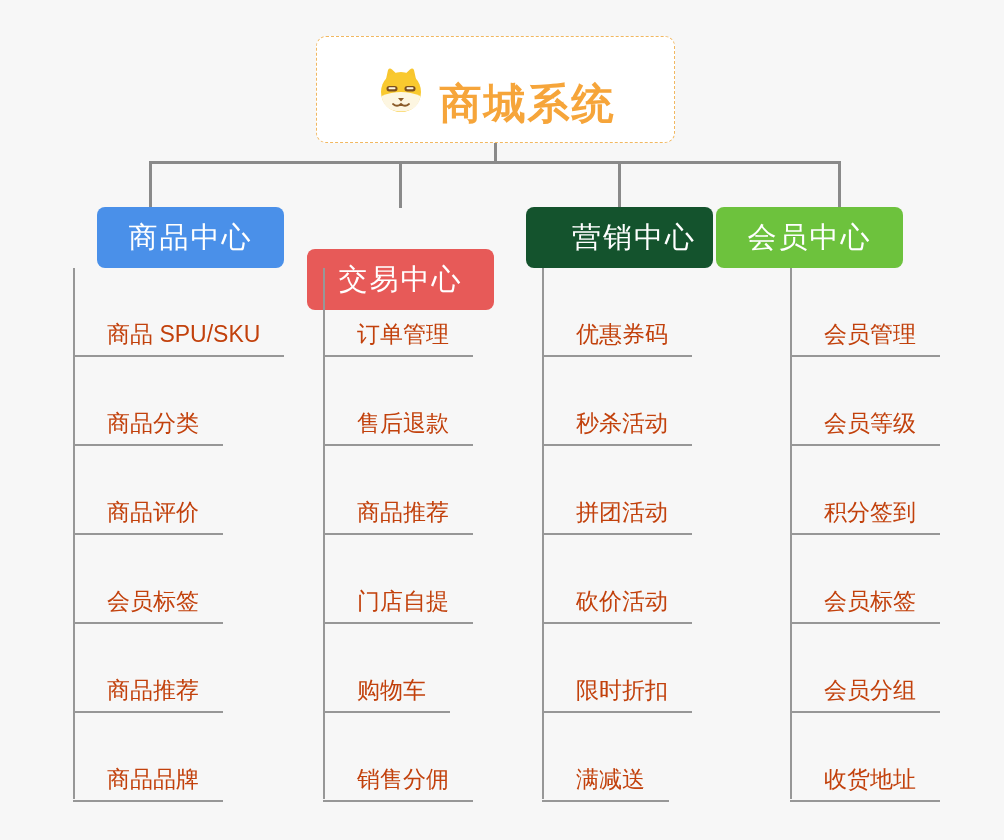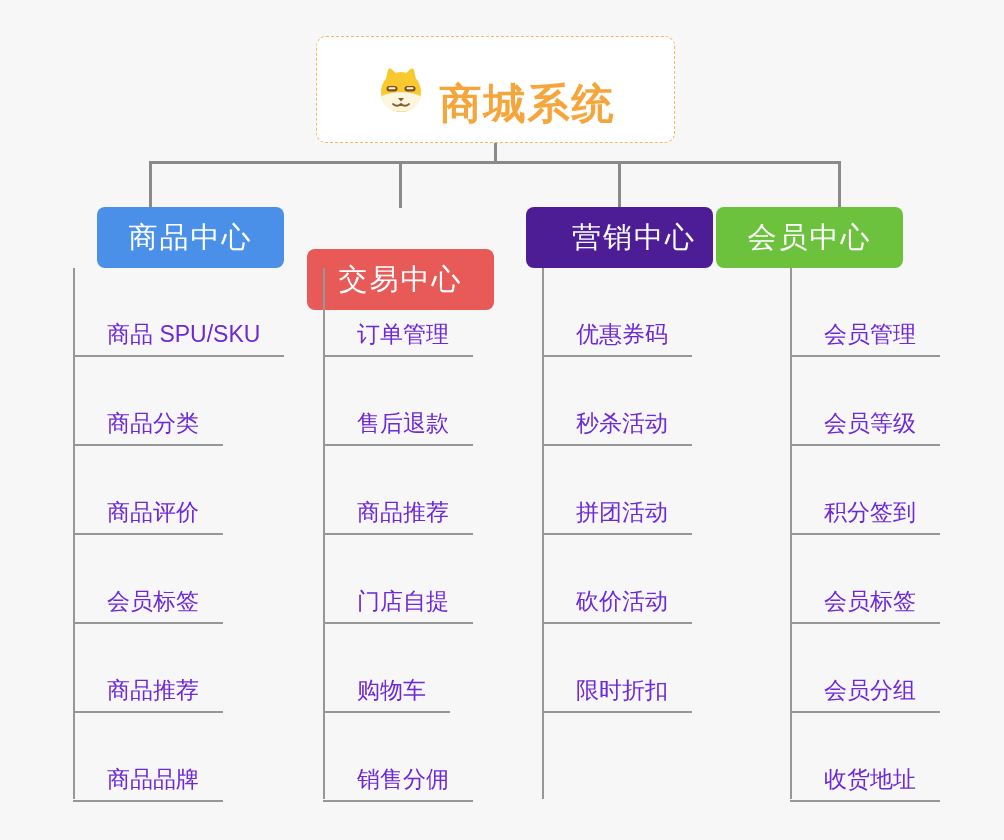--- a/index.html
+++ b/index.html
@@ -75,21 +75,21 @@
     width: 2px; height: 531px;
     background: #979797;
   }
   .item {
     width: max-content;
     margin-top: 53px;
     padding: 0 24px 7px 34px;
     border-bottom: 2px solid #979797;
     font-size: 23px;
     line-height: 27px;
-    color: #6d28d9;
+    color: #c2410c;
     white-space: nowrap;
     cursor: pointer;
   }
   .item:first-of-type { margin-top: 48px; }
 </style>
 </head>
 <body>
 
 <div class="stage">
 
@@ -111,21 +111,21 @@
 
   <div class="connector root-stub"></div>
   <div class="connector trunk-line"></div>
   <div class="connector drop drop-1"></div>
   <div class="connector drop drop-2"></div>
   <div class="connector drop drop-3"></div>
   <div class="connector drop drop-4"></div>
 
   <div class="branch-box branch-1" style="background: rgb(74, 144, 233);">商品中心</div>
   <div class="branch-box branch-2" style="background: rgb(231, 90, 88);">交易中心</div>
-  <div class="branch-box branch-3" style="background: #4c1d95; padding-left: 29px;">营销中心</div>
+  <div class="branch-box branch-3" style="background: #14532d; padding-left: 29px;">营销中心</div>
   <div class="branch-box branch-4" style="background: rgb(109, 194, 61);">会员中心</div>
 
   <div class="column col-1">
     <div class="vline"></div>
     <div class="item">商品 SPU/SKU</div>
     <div class="item">商品分类</div>
     <div class="item">商品评价</div>
     <div class="item">会员标签</div>
     <div class="item">商品推荐</div>
     <div class="item">商品品牌</div>
@@ -141,20 +141,21 @@
     <div class="item">销售分佣</div>
   </div>
 
   <div class="column col-3">
     <div class="vline"></div>
     <div class="item">优惠券码</div>
     <div class="item">秒杀活动</div>
     <div class="item">拼团活动</div>
     <div class="item">砍价活动</div>
     <div class="item">限时折扣</div>
+    <div class="item">满减送</div>
   </div>
 
   <div class="column col-4">
     <div class="vline"></div>
     <div class="item">会员管理</div>
     <div class="item">会员等级</div>
     <div class="item">积分签到</div>
     <div class="item">会员标签</div>
     <div class="item">会员分组</div>
     <div class="item">收货地址</div>

